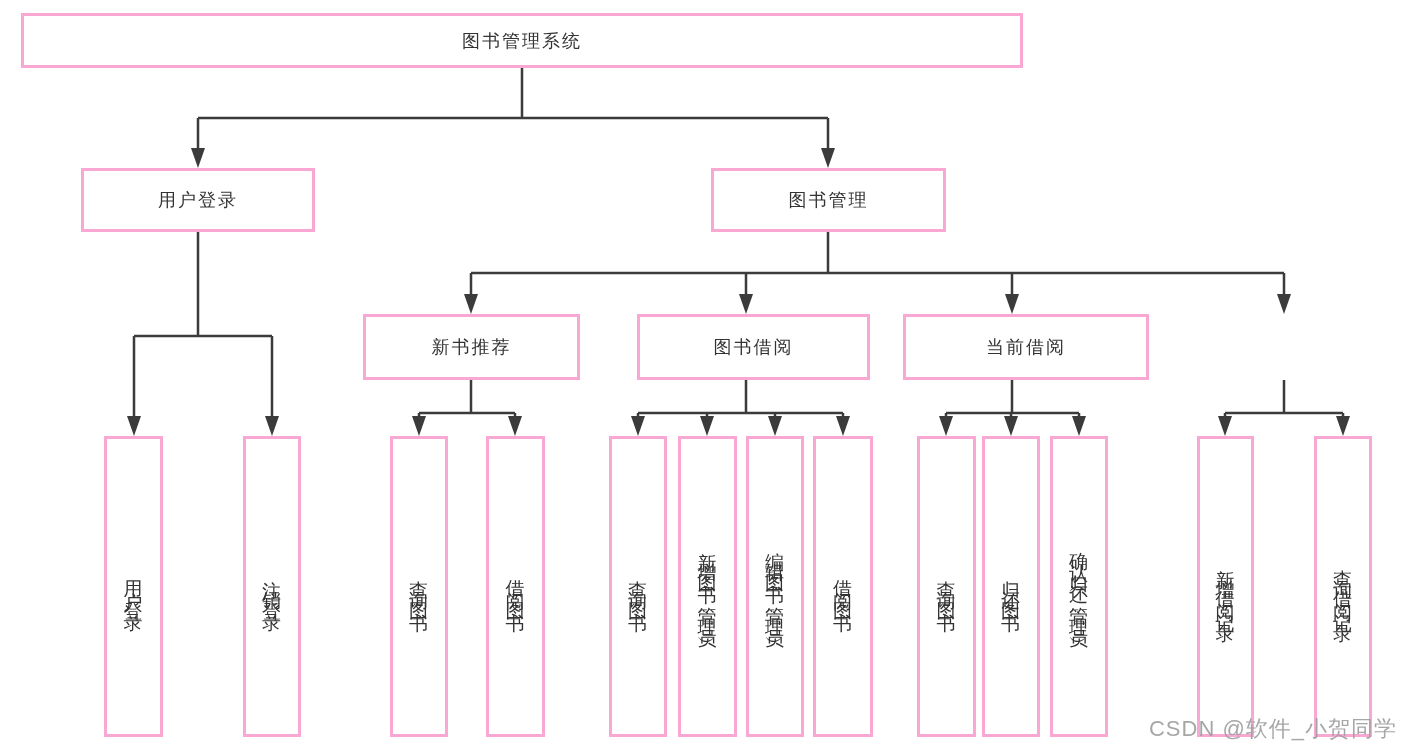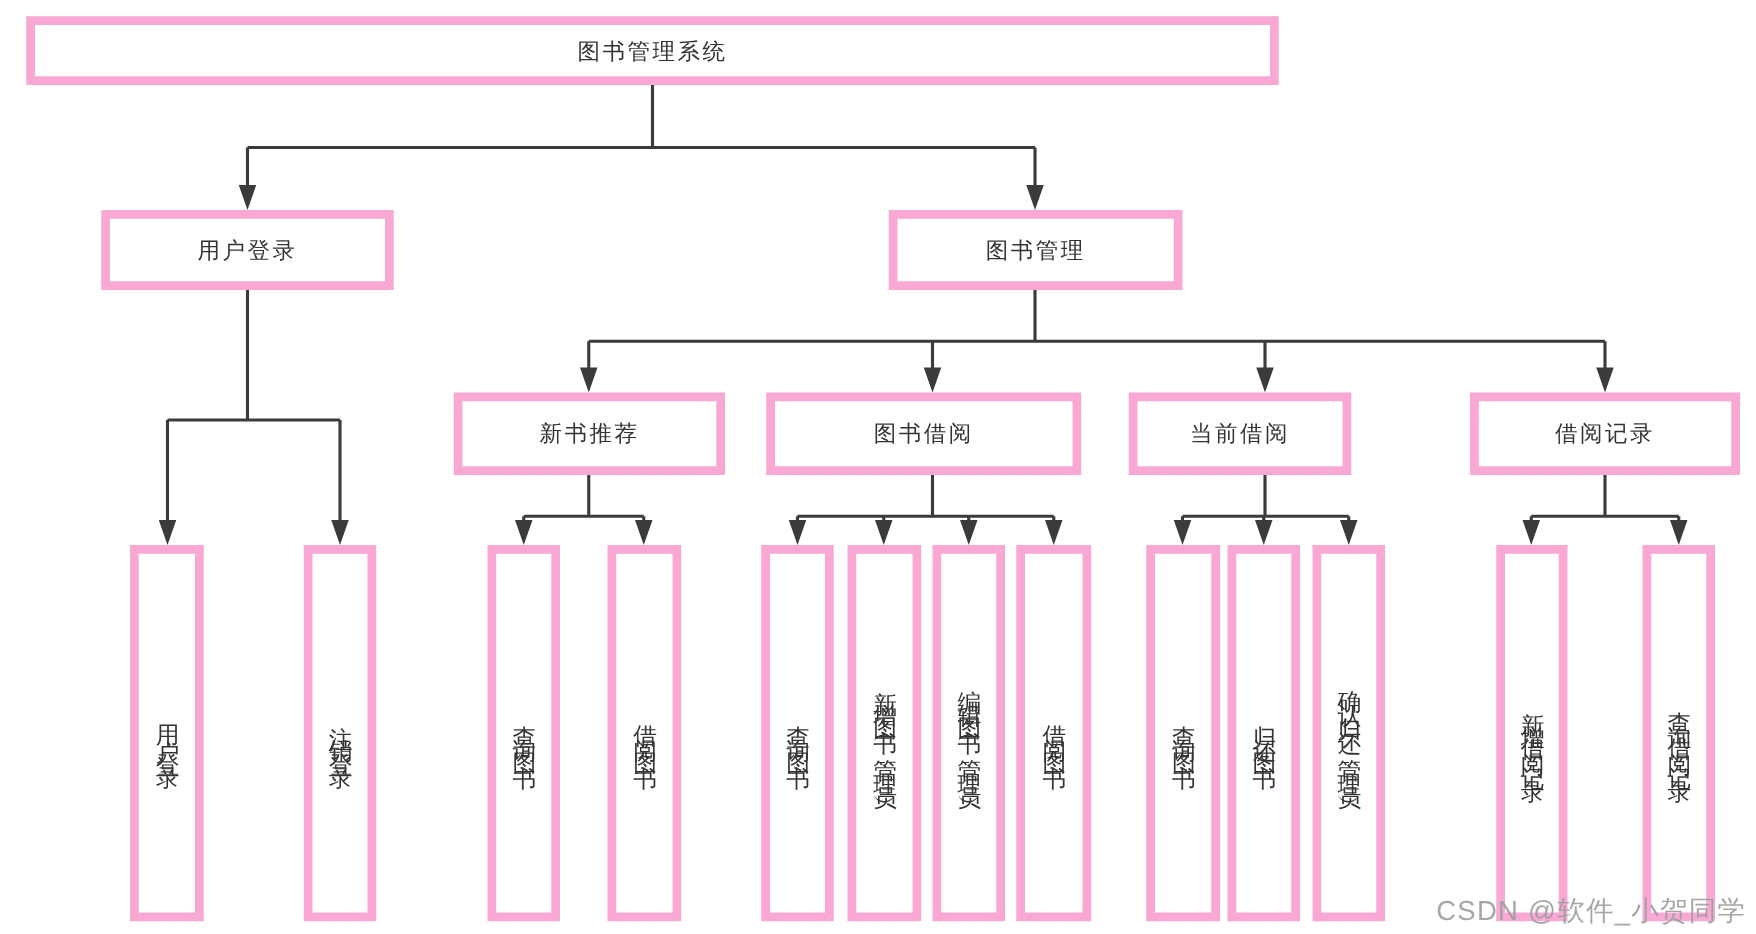--- a/index.html
+++ b/index.html
@@ -12,21 +12,21 @@
     overflow: hidden;
   }
   .connectors {
     position: absolute;
     left: 0; top: 0;
     pointer-events: none;
   }
   .node {
     position: absolute;
     box-sizing: border-box;
-    border: 7px solid #f9a8d4;
+    border: 3px solid #f9a8d4;
     background: #ffffff;
     display: flex;
     align-items: center;
     justify-content: center;
     color: #333333;
   }
   .h-node {
     font-size: 18px;
     letter-spacing: 2px;
     white-space: nowrap;
@@ -102,28 +102,25 @@
   <div class="node h-node" style="left:81px; top:168px; width:234px; height:64px;">
     <span>用户登录</span>
   </div>
   <div class="node h-node" style="left:711px; top:168px; width:235px; height:64px;text-align:right;">
     <span>图书管理</span>
   </div>
 
   <div class="node h-node" style="left:363px; top:314px; width:217px; height:66px;text-align:right;">
     <span>新书推荐</span>
   </div>
-  <div class="node h-node" style="left:613px; top:314px; width:252px; height:66px;">
+  <div class="node h-node" style="left:637px; top:314px; width:233px; height:66px;">
     <span>图书借阅</span>
   </div>
-  <div class="node h-node" style="left:903px; top:314px; width:178px; height:66px;">
+  <div class="node h-node" style="left:903px; top:314px; width:246px; height:66px;">
     <span>当前借阅</span>
-  </div>
-  <div class="node h-node" style="left:1176px; top:314px; width:216px; height:66px;">
-    <span>借阅记录</span>
   </div>
 
   <div class="node v-node" style="left:104px; top:436px; width:59px; height:301px;">
     <span>用户登录</span>
   </div>
   <div class="node v-node" style="left:243px; top:436px; width:58px; height:301px;">
     <span>注销登录</span>
   </div>
 
   <div class="node v-node" style="left:390px; top:436px; width:58px; height:301px;">

